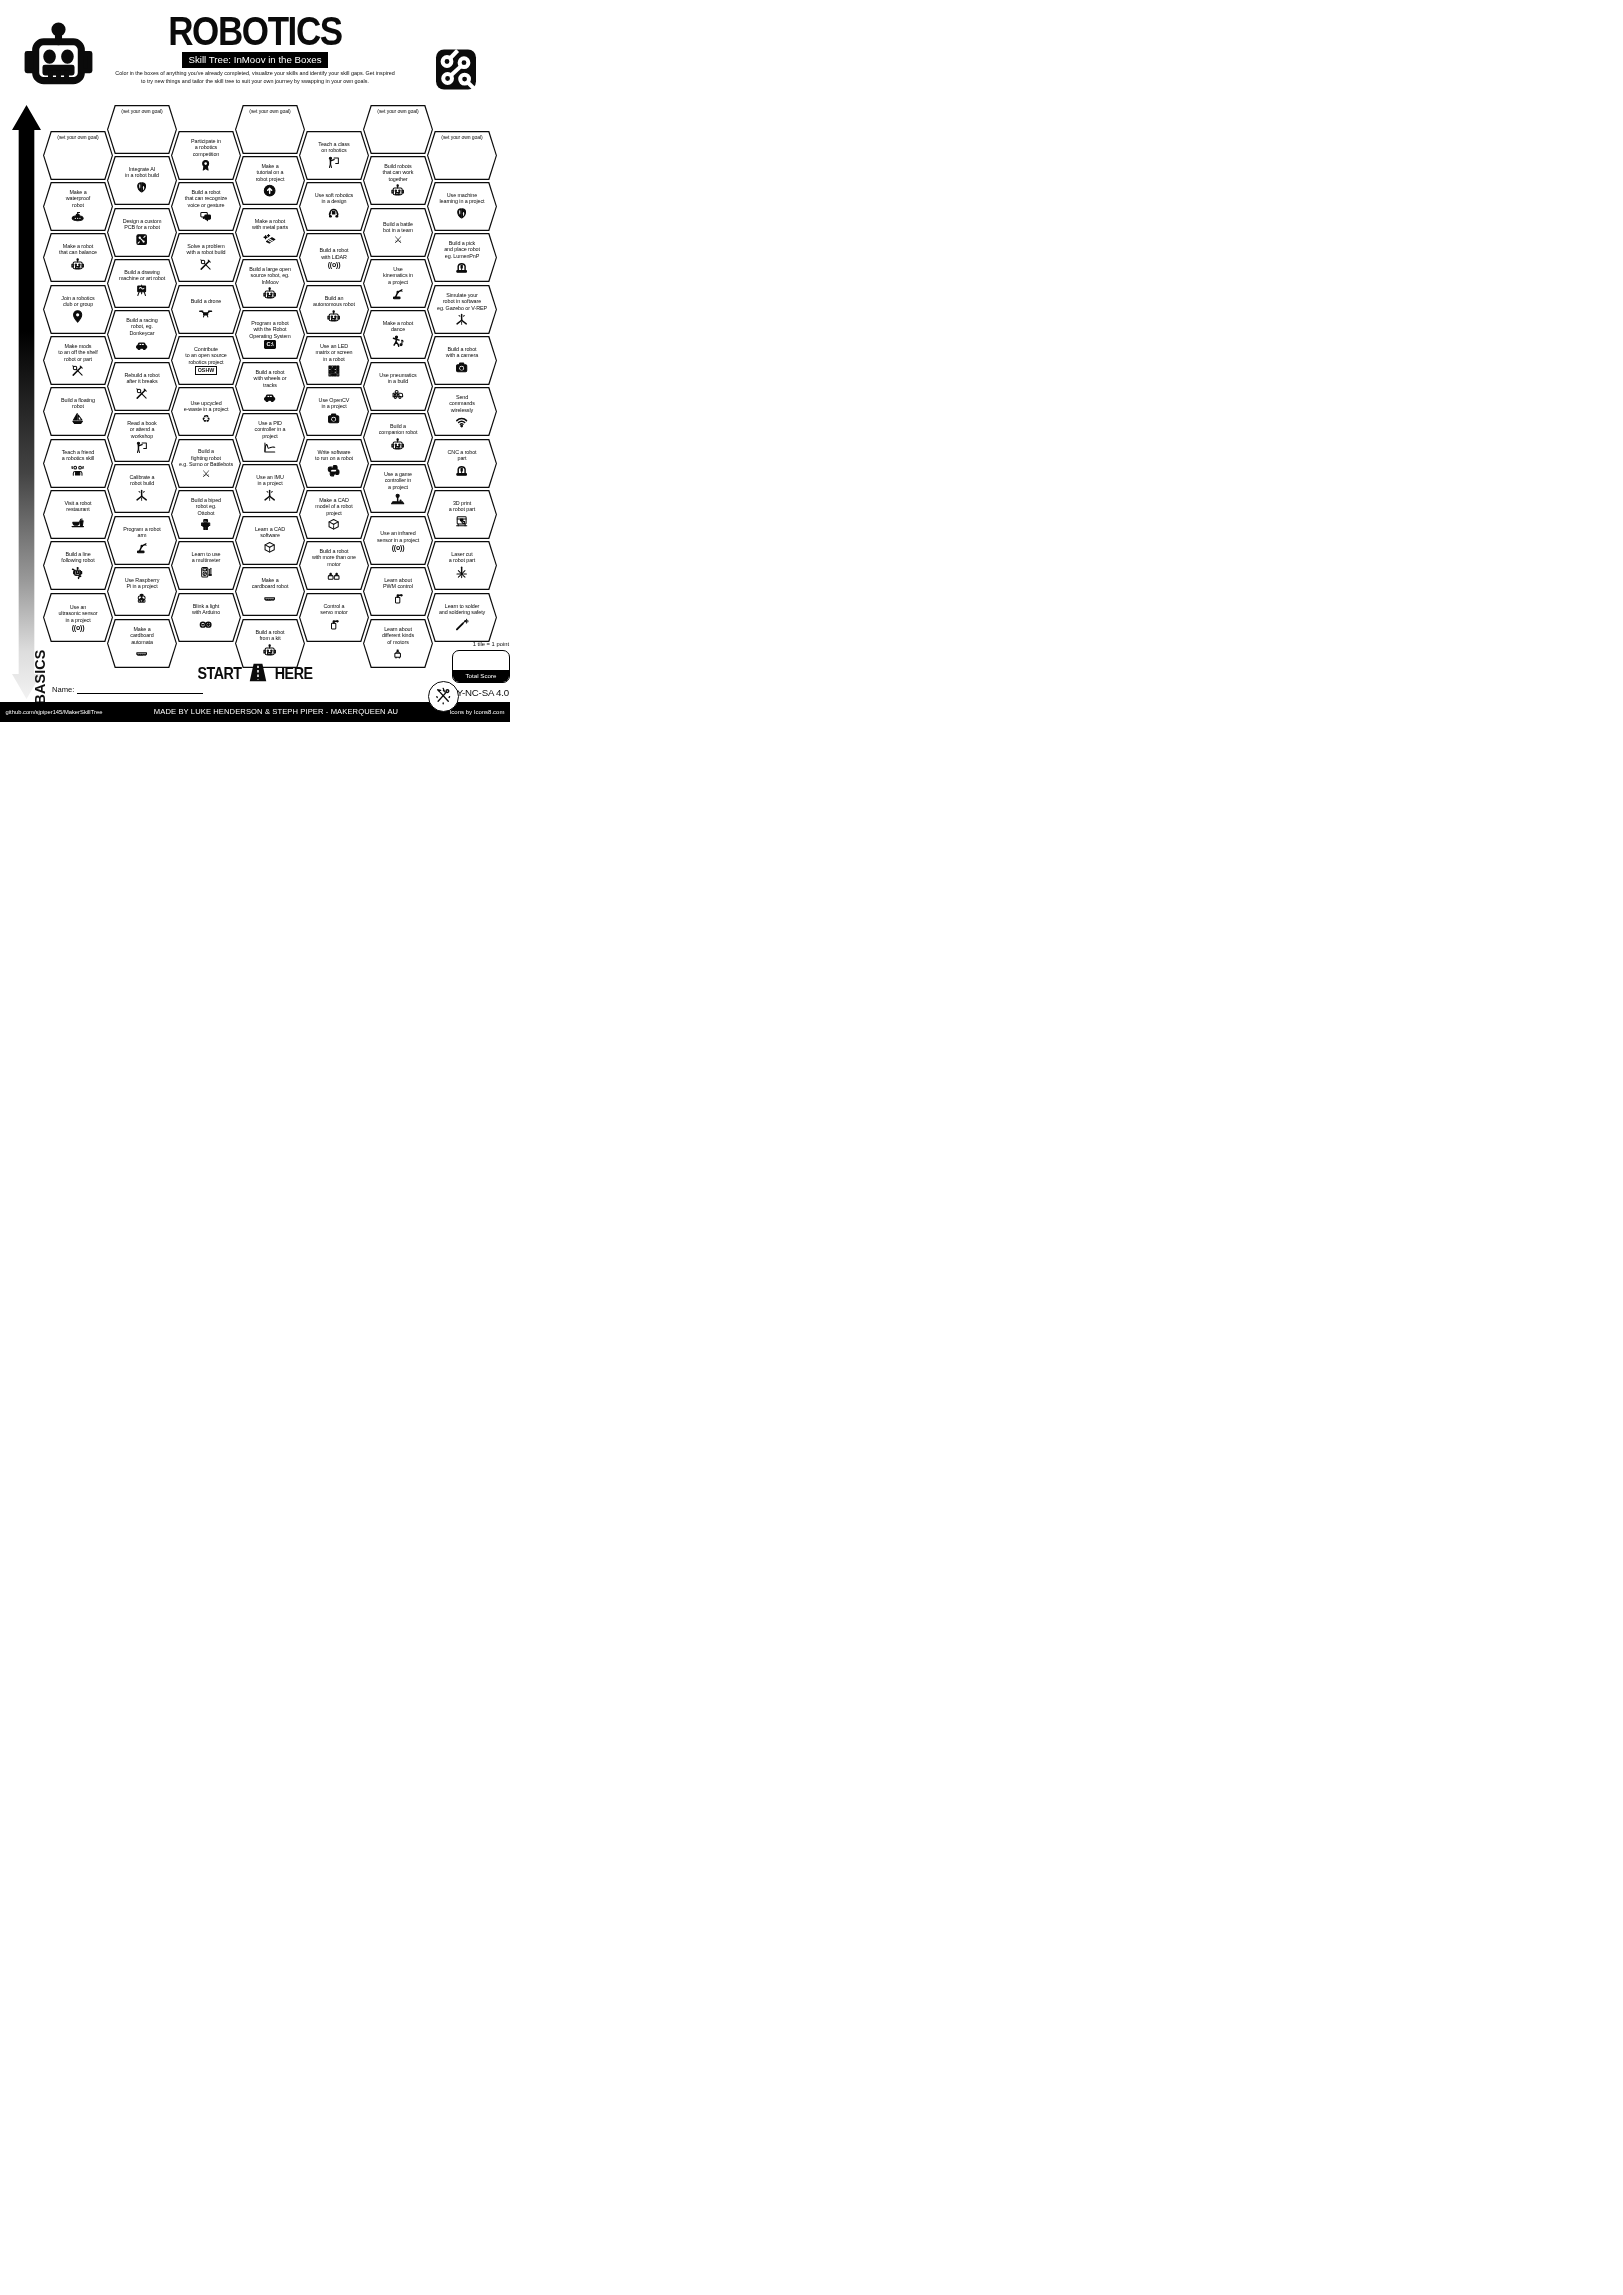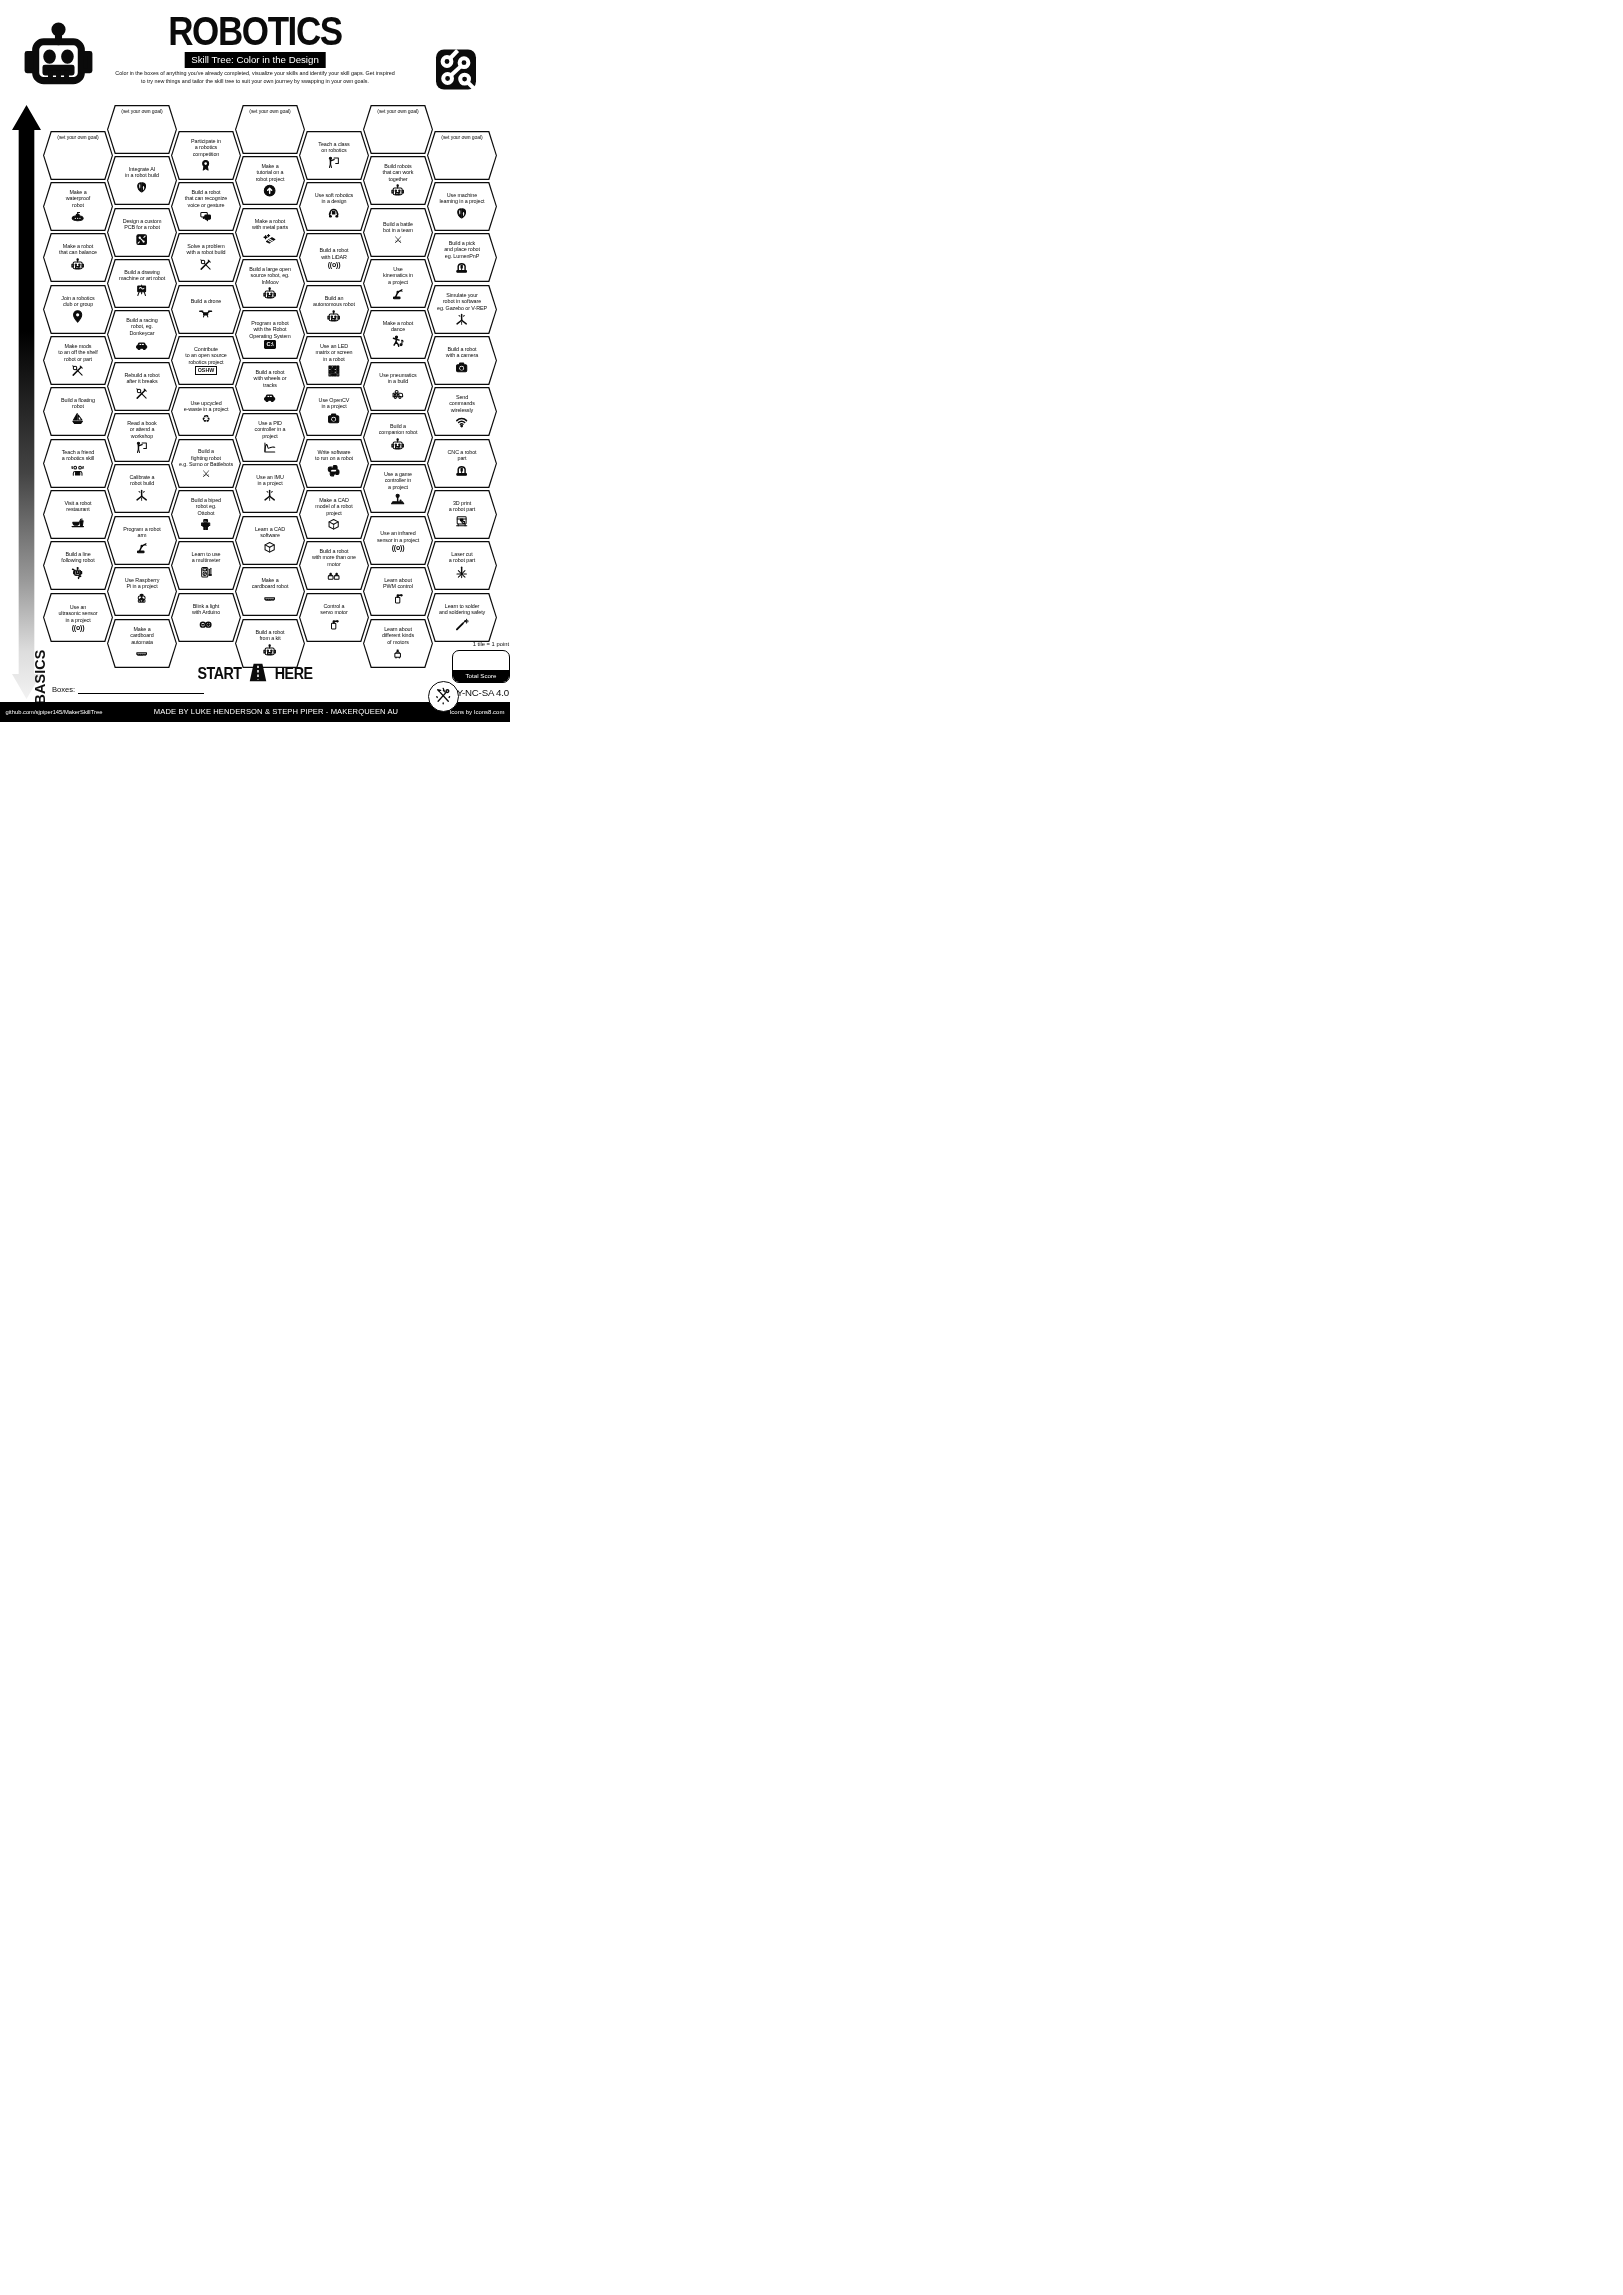--- a/index.html
+++ b/index.html
@@ -86,21 +86,21 @@
         <circle cx="16" cy="8.6" r="2.2"></circle>
       <circle cx="7.8" cy="16.5" r="2.2"></circle>
         <circle cx="16.3" cy="16.8" r="2.2"></circle>
       <line x1="9" y1="6.5" x2="12.8" y2="2.5"></line>
       <line x1="14.5" y1="10.3" x2="9.4" y2="15"></line>
       <line x1="17.8" y1="18.4" x2="21.5" y2="22"></line>
     </g>
   </svg>
 </div>
 <div class="abs" id="title">ROBOTICS</div>
-<div class="abs" id="subtitle-box">Skill Tree: Color in the Design</div>
+<div class="abs" id="subtitle-box">Skill Tree: InMoov in the Boxes</div>
 <div class="abs" id="desc">Color in the boxes of anything you've already completed, visualize your skills and identify your skill gaps.  Get inspired
 to try new things and tailor the skill tree to suit your own journey by swapping in your own goals.</div>
 
 <div class="abs" id="axis-arrow"></div>
 <div class="abs axis-label" id="advanced-label"><span>ADVANCED</span></div>
 <div class="abs axis-label" id="basics-label"><span>BASICS</span></div>
 
 <div class="abs" id="grid">
     <div class="hex goal" style="left: 43px; top: 131px;">
       <div class="hex-in goal">
@@ -1160,21 +1160,21 @@
   <span>
     <svg width="22" height="23" viewBox="0 0 24 24">
       <path d="M7.2 2.5 H16.8 L21 21.5 H3 Z" fill="#0b0b0b"></path>
       <line x1="12" y1="4.5" x2="12" y2="19.5" stroke="#fff" stroke-width="1.7" stroke-dasharray="2.6 2.3"></line>
     </svg>
   </span>
   <span class="start-word">HERE</span>
 </div>
 
 <div class="abs" id="name-row">
-  <span>Boxes:</span>
+  <span>Name:</span>
   <span id="name-line"></span>
 </div>
 
 <div class="abs" id="tile-note">1 tile = 1 point</div>
 <div class="abs" id="score-box">
   <div id="score-space"></div>
   <div id="score-bar">Total Score</div>
 </div>
 
 <div class="abs" id="cc-badge">

